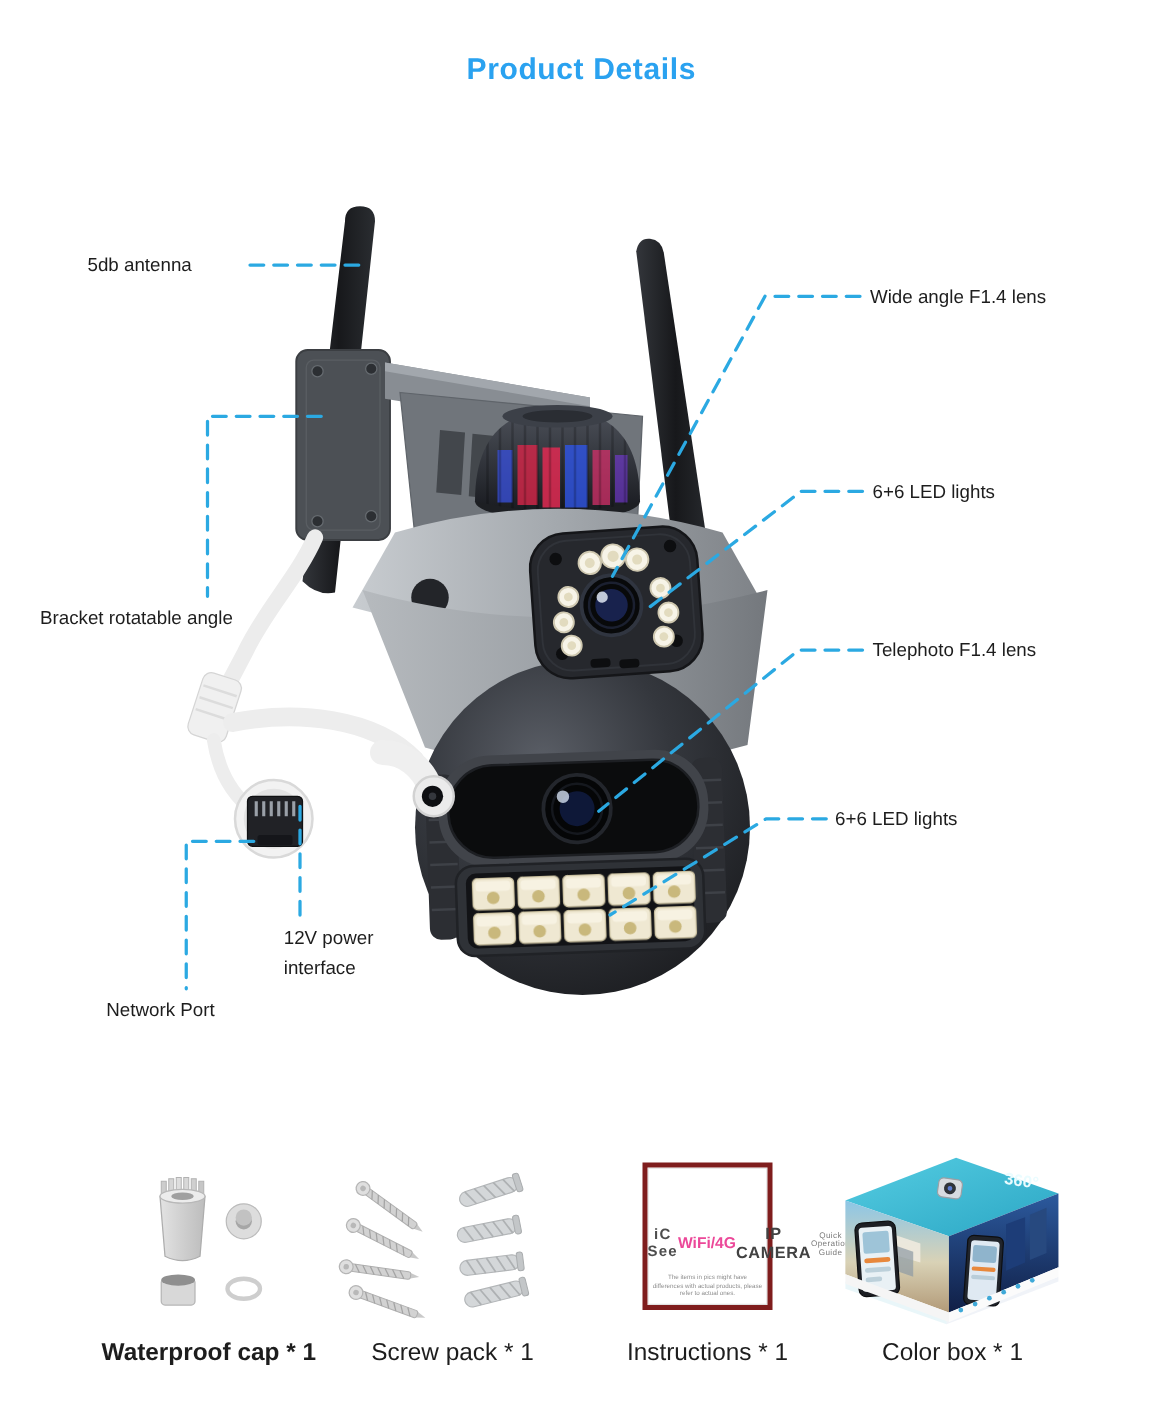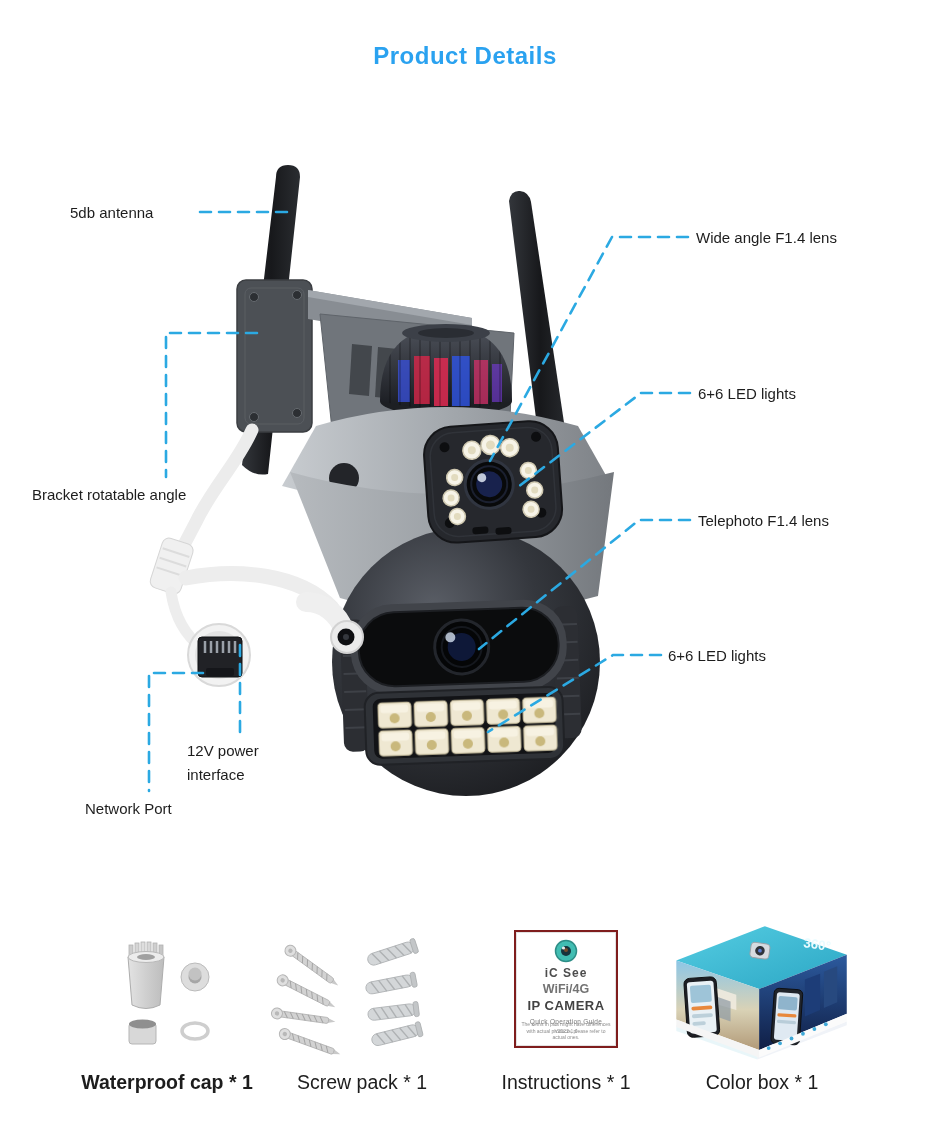--- a/index.html
+++ b/index.html
@@ -8,33 +8,33 @@
     font-family:"Liberation Sans",sans-serif;
   }
   #stage{position:absolute;inset:0;width:930px;height:1129px;}
   .page-title{
     position:absolute;top:42px;left:0;width:930px;text-align:center;
     font-size:24px;font-weight:700;color:#2aa2f0;letter-spacing:0.5px;
   }
   .callout-label{
     position:absolute;font-size:15px;color:#1d1d1d;white-space:nowrap;line-height:24px;
   }
-  .callout-label.wrap{white-space:normal;}
+  .callout-label.wrap{white-space:normal;margin-left:40px;}
   svg.layer{position:absolute;top:0;left:0;}
   .acc-cell{position:absolute;width:200px;text-align:center;}
   .acc-art{height:148px;display:flex;align-items:center;justify-content:center;}
   .acc-label{font-size:19.5px;color:#1d1d1d;margin-top:8px;white-space:nowrap;}
   
   .booklet{
-    width:104px;height:118px;background:#ffffff;border:2px solid #7f1d1d;
+    width:104px;height:118px;background:#ffffff;border:4px solid #7f1d1d;
     box-shadow:0 0 0 1px #e2e2e2 inset;position:relative;margin:0 auto;
-    display:flex;flex-direction:column;align-items:center;padding-top:7px;box-sizing:border-box;
+    display:flex;flex-direction:row;align-items:center;padding-top:7px;box-sizing:border-box;
   }
   .booklet .brand{font-size:12px;font-weight:700;color:#4d4d4d;letter-spacing:1px;margin-top:3px;}
-  .booklet .l2{font-size:12.5px;font-weight:700;color:#737373;margin-top:2px;}
+  .booklet .l2{font-size:12.5px;font-weight:700;color:#ec4899;margin-top:2px;}
   .booklet .l3{font-size:13px;font-weight:700;color:#424242;letter-spacing:0.5px;margin-top:2px;}
   .booklet .sub{font-size:6.5px;color:#7a7a7a;margin-top:5px;letter-spacing:0.3px;}
   .booklet .ver{font-size:5px;color:#9a9a9a;margin-top:3px;}
   .booklet .foot{font-size:5px;color:#8d8d8d;line-height:1.35;position:absolute;bottom:5px;left:4px;right:4px;text-align:center;}
 </style>
 </head>
 <body>
 
 <div id="stage">
 

